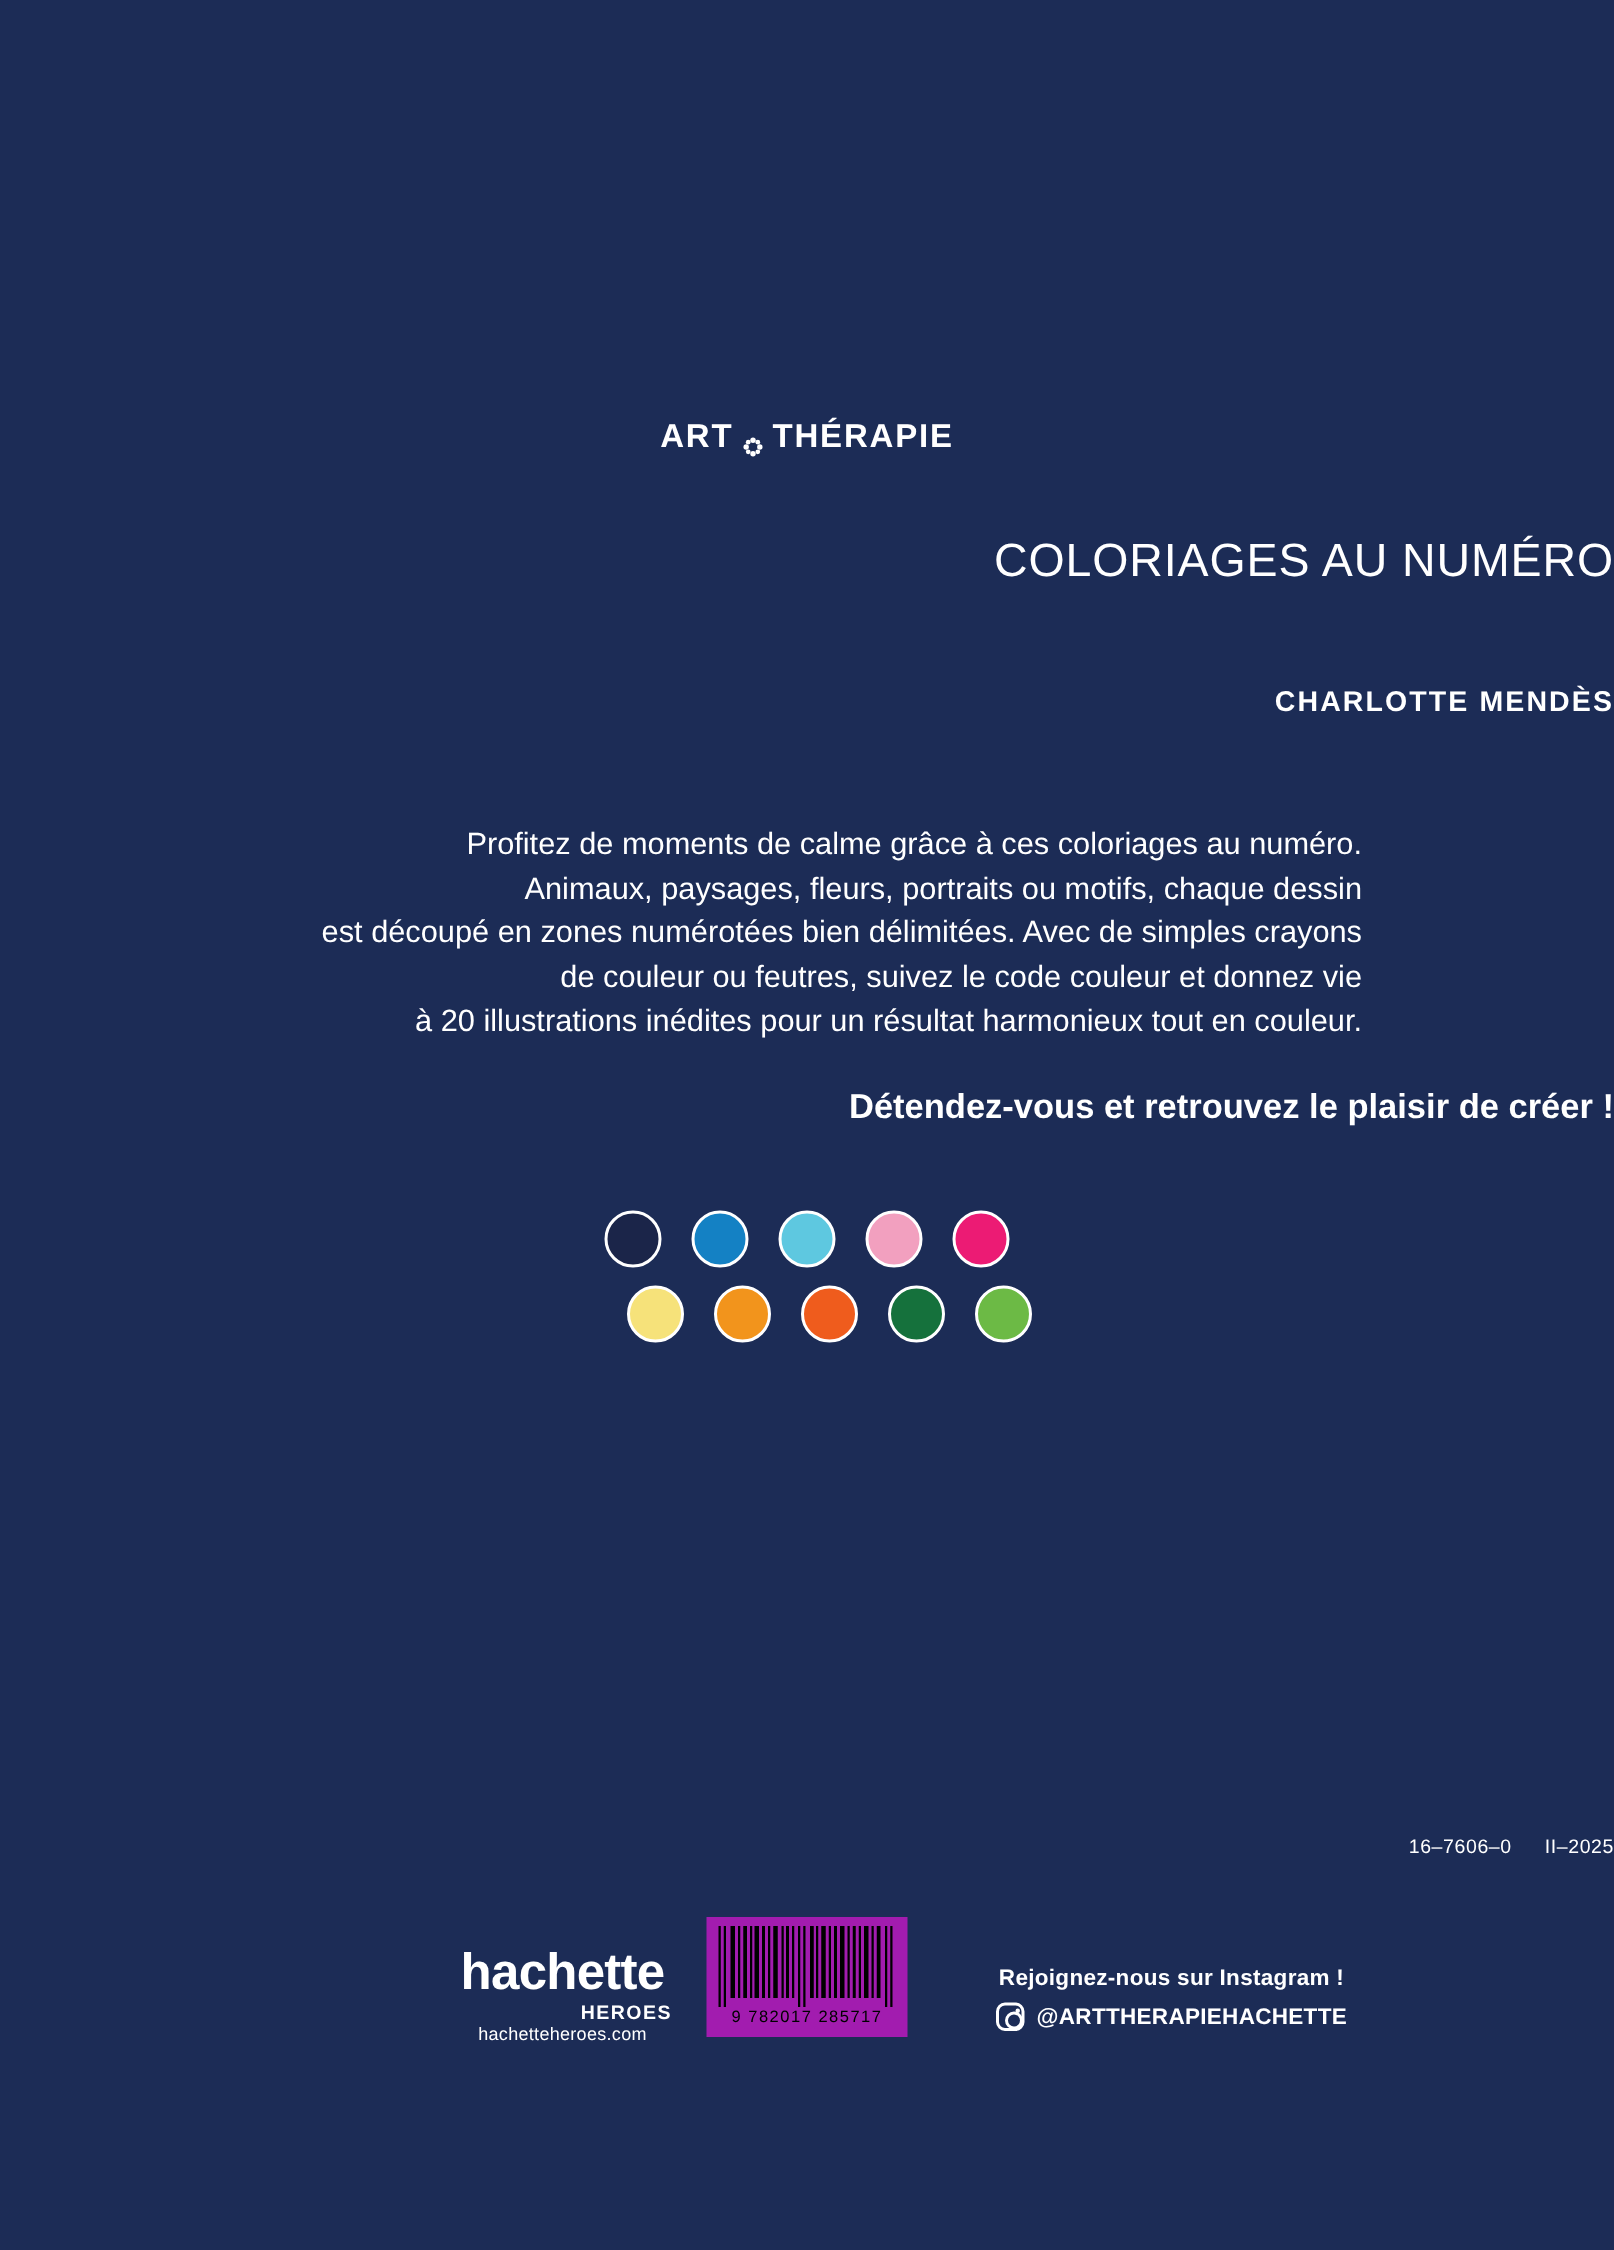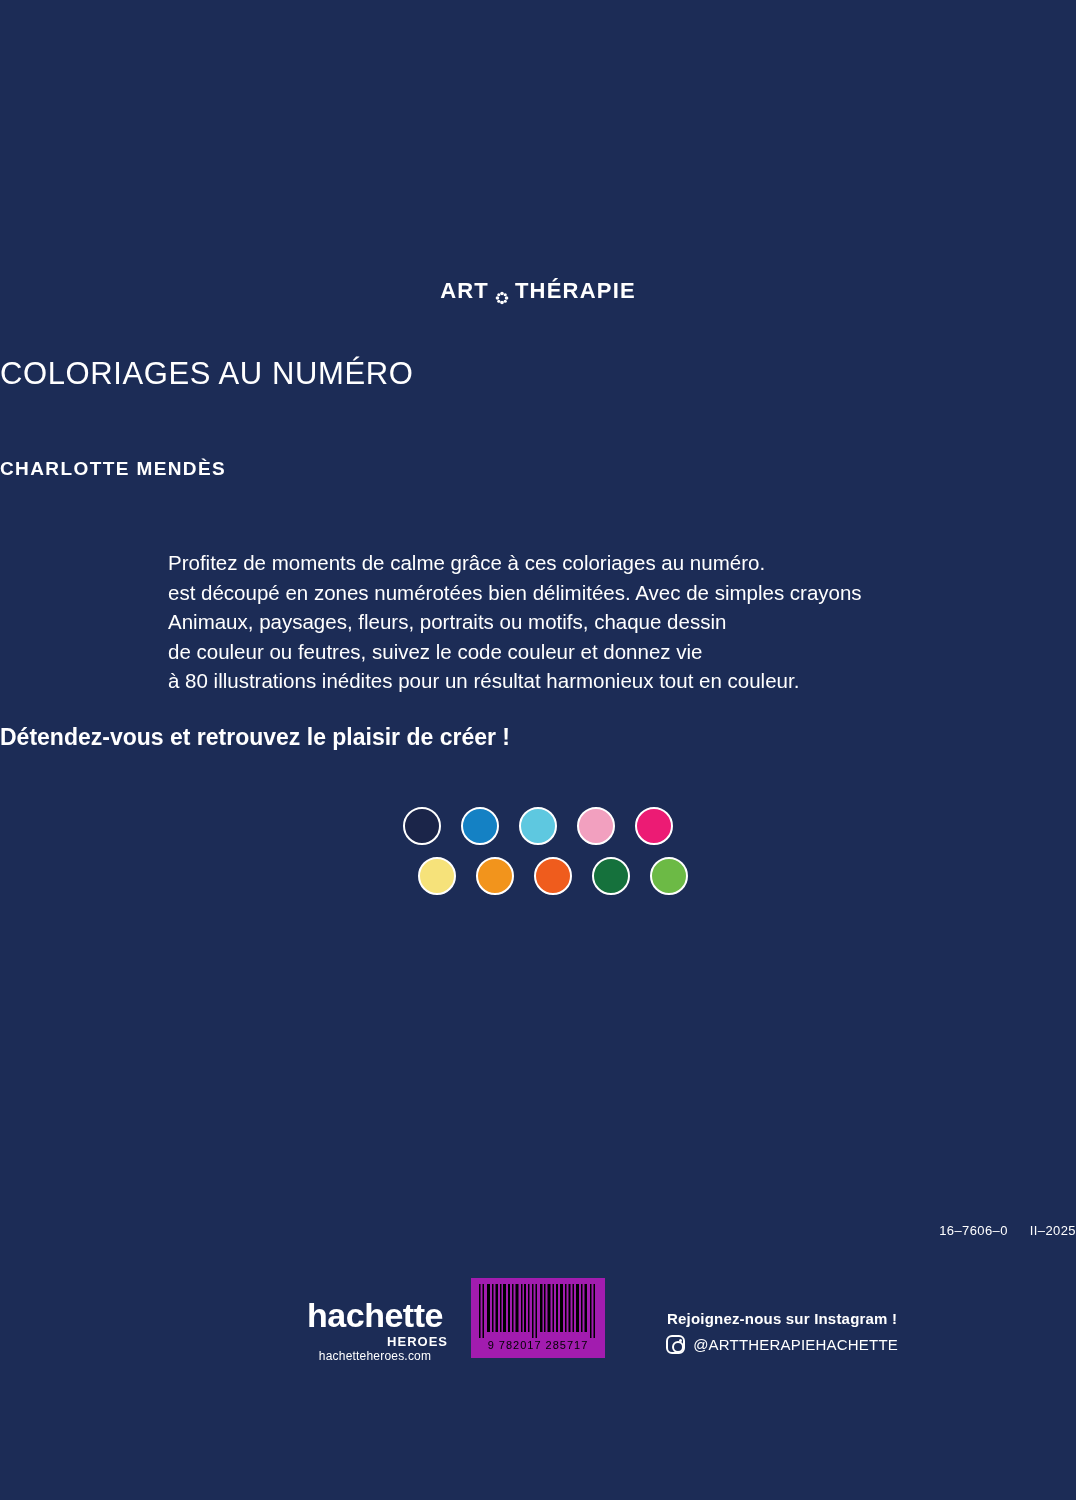--- a/index.html
+++ b/index.html
@@ -22,21 +22,21 @@
     color: #ffffff;
     overflow: hidden;
   }
 
   
   .top-block {
     position: absolute;
     top: 0;
     left: 0;
     width: 100%;
-    text-align: left;
+    text-align: right;
   }
 
   .collection {
     margin-top: 278px;
     font-size: 22px;
     font-weight: bold;
     letter-spacing: 1.2px;
     display: flex;
     justify-content: center;
     align-items: center;
@@ -192,21 +192,21 @@
     font-size: 15px;
     font-weight: bold;
     letter-spacing: 0.2px;
   }
   .social .line2 {
     margin-top: 8px;
     display: flex;
     align-items: center;
     gap: 8px;
     font-size: 15px;
-    font-weight: normal;
+    font-weight: bold;
     letter-spacing: 0.2px;
   }
   .ig-icon {
     width: 19px;
     height: 19px;
     border: 2px solid #ffffff;
     border-radius: 6px;
     position: relative;
     flex: 0 0 auto;
   }
@@ -257,24 +257,24 @@
     <div class="series">
       <span class="strong">COLORIAGES</span>
       <span class="light">AU NUMÉRO</span>
     </div>
 
 
     <div class="author">CHARLOTTE MENDÈS</div>
 
     <div class="blurb">
       <div>Profitez de moments de calme grâce à ces coloriages au numéro.</div>
+      <div>Animaux, paysages, fleurs, portraits ou motifs, chaque dessin</div>
       <div>est découpé en zones numérotées bien délimitées. Avec de simples crayons</div>
-      <div>Animaux, paysages, fleurs, portraits ou motifs, chaque dessin</div>
       <div>de couleur ou feutres, suivez le code couleur et donnez vie</div>
-      <div>à 80 illustrations inédites pour un résultat harmonieux tout en couleur.</div>
+      <div>à 20 illustrations inédites pour un résultat harmonieux tout en couleur.</div>
     </div>
 
     <div class="tagline">Détendez-vous et retrouvez le plaisir de créer !</div>
 
     <div class="swatches">
       <div class="swatch-row">
         <span class="swatch" style="background:#1b2549"></span>
         <span class="swatch" style="background:#1481c4"></span>
         <span class="swatch" style="background:#5ec8e0"></span>
         <span class="swatch" style="background:#f2a0bf"></span>

